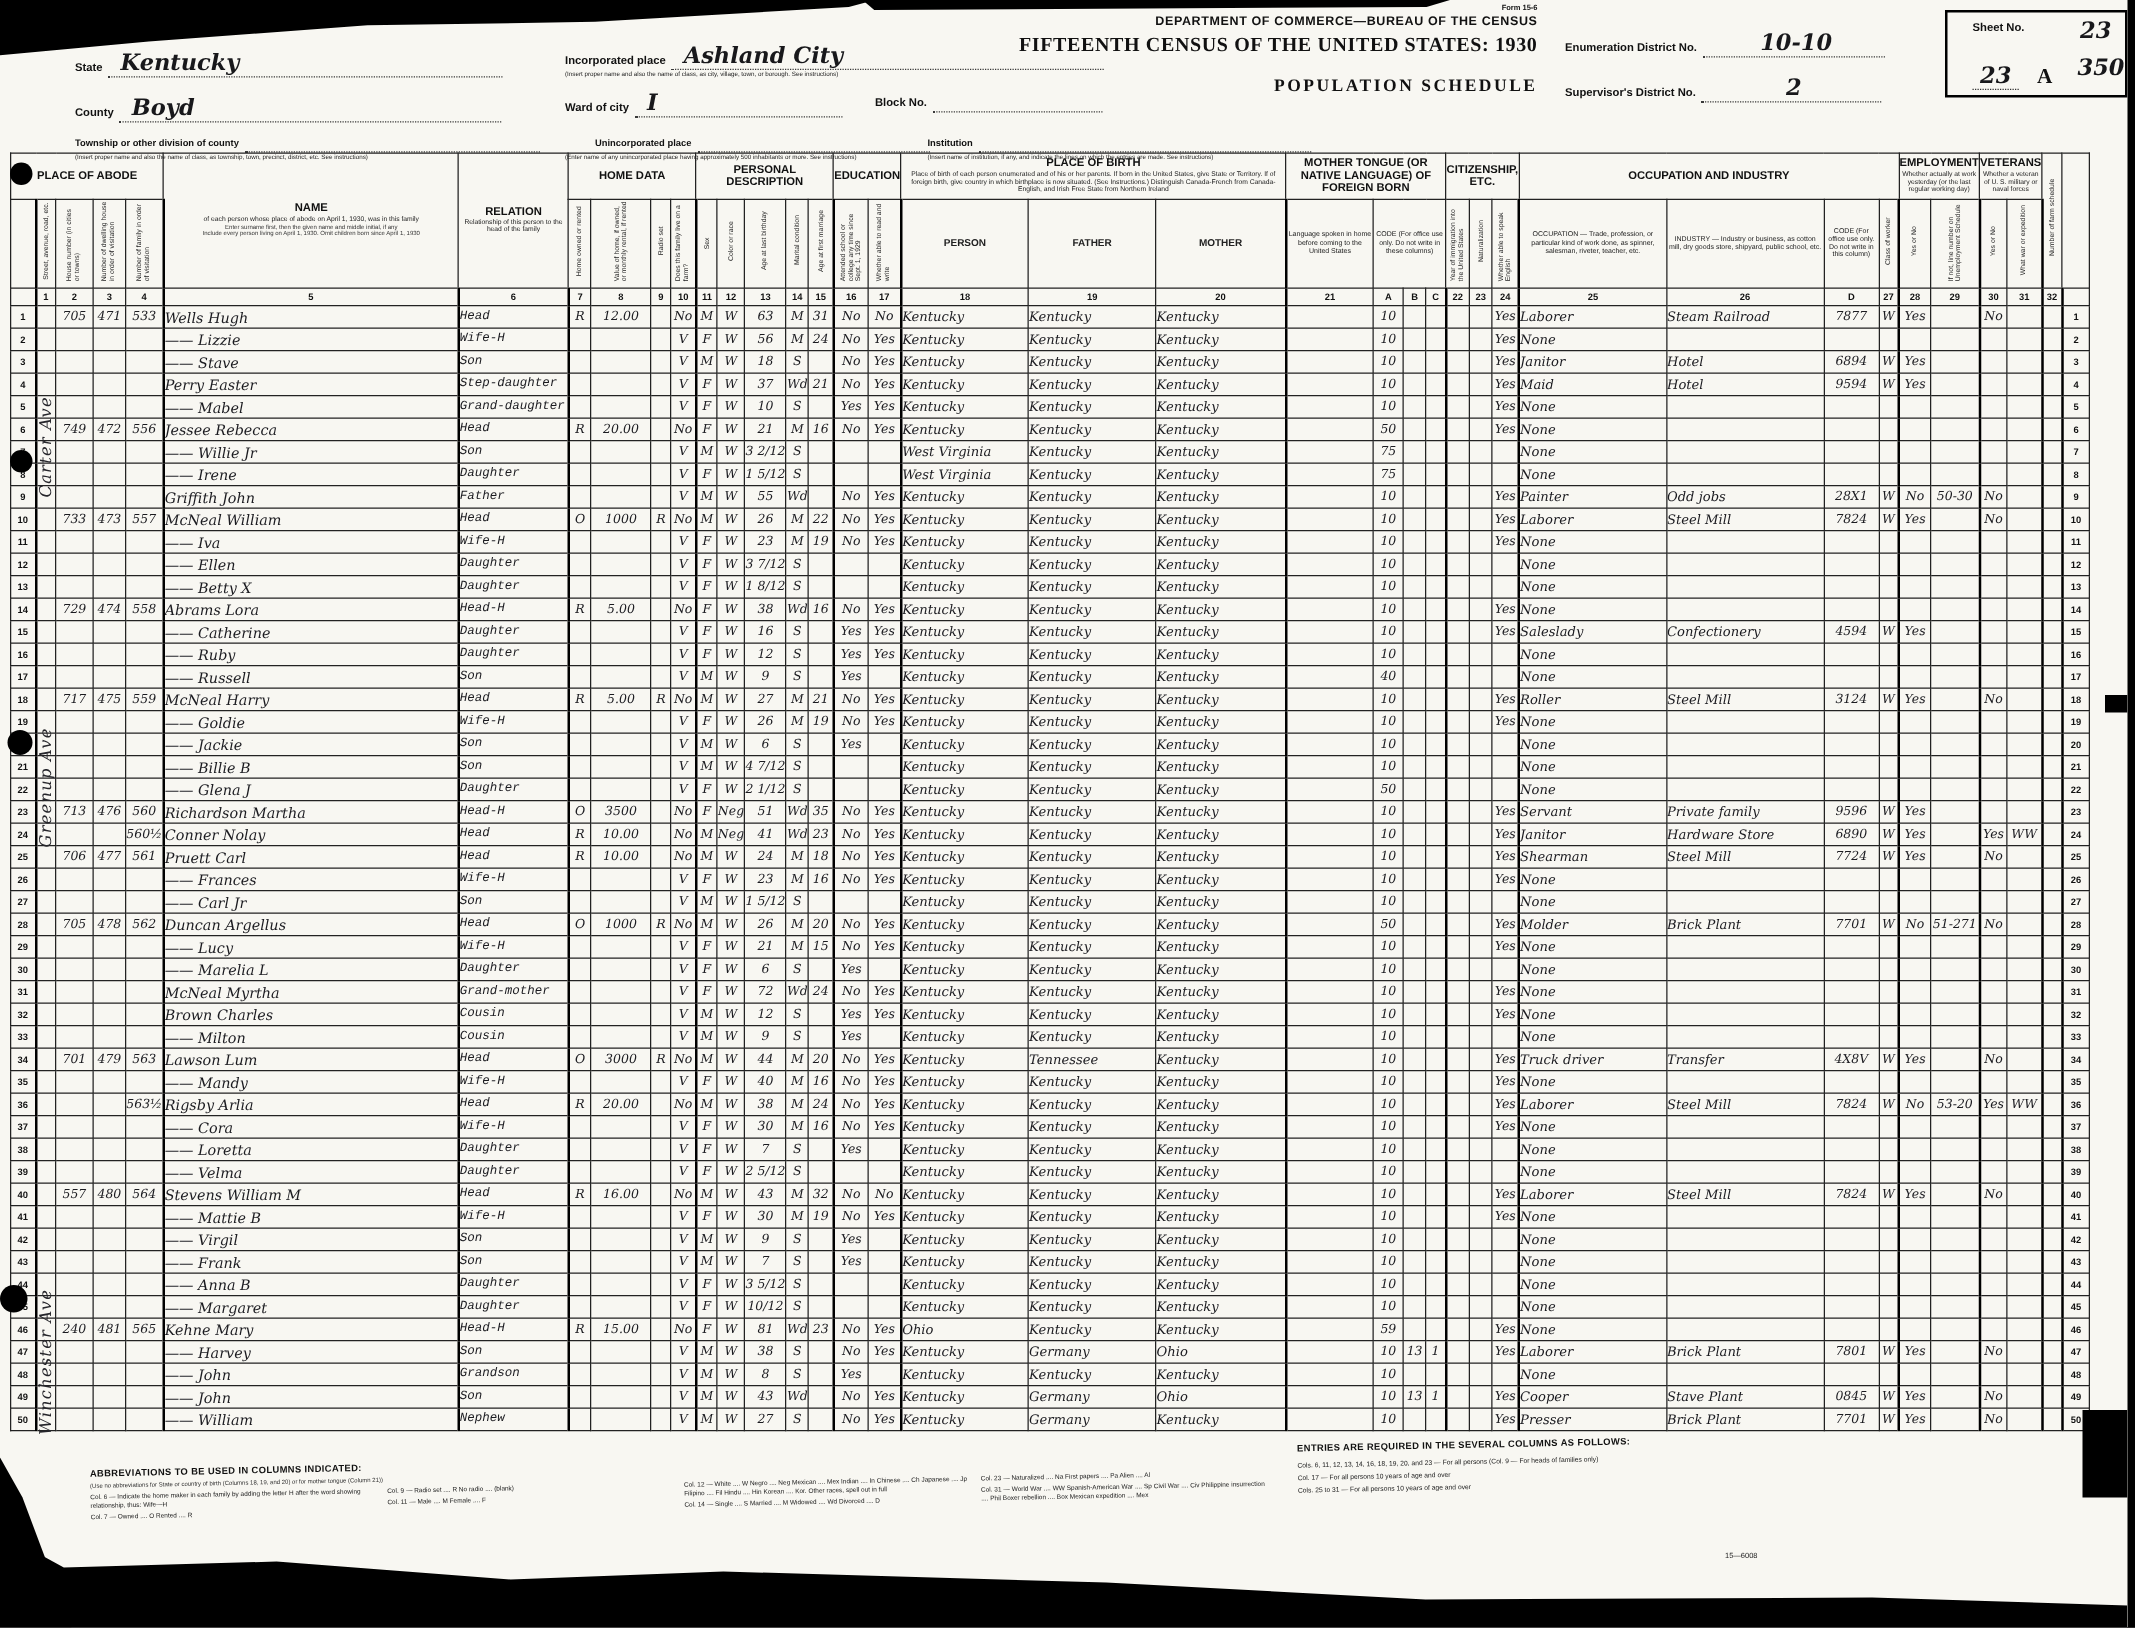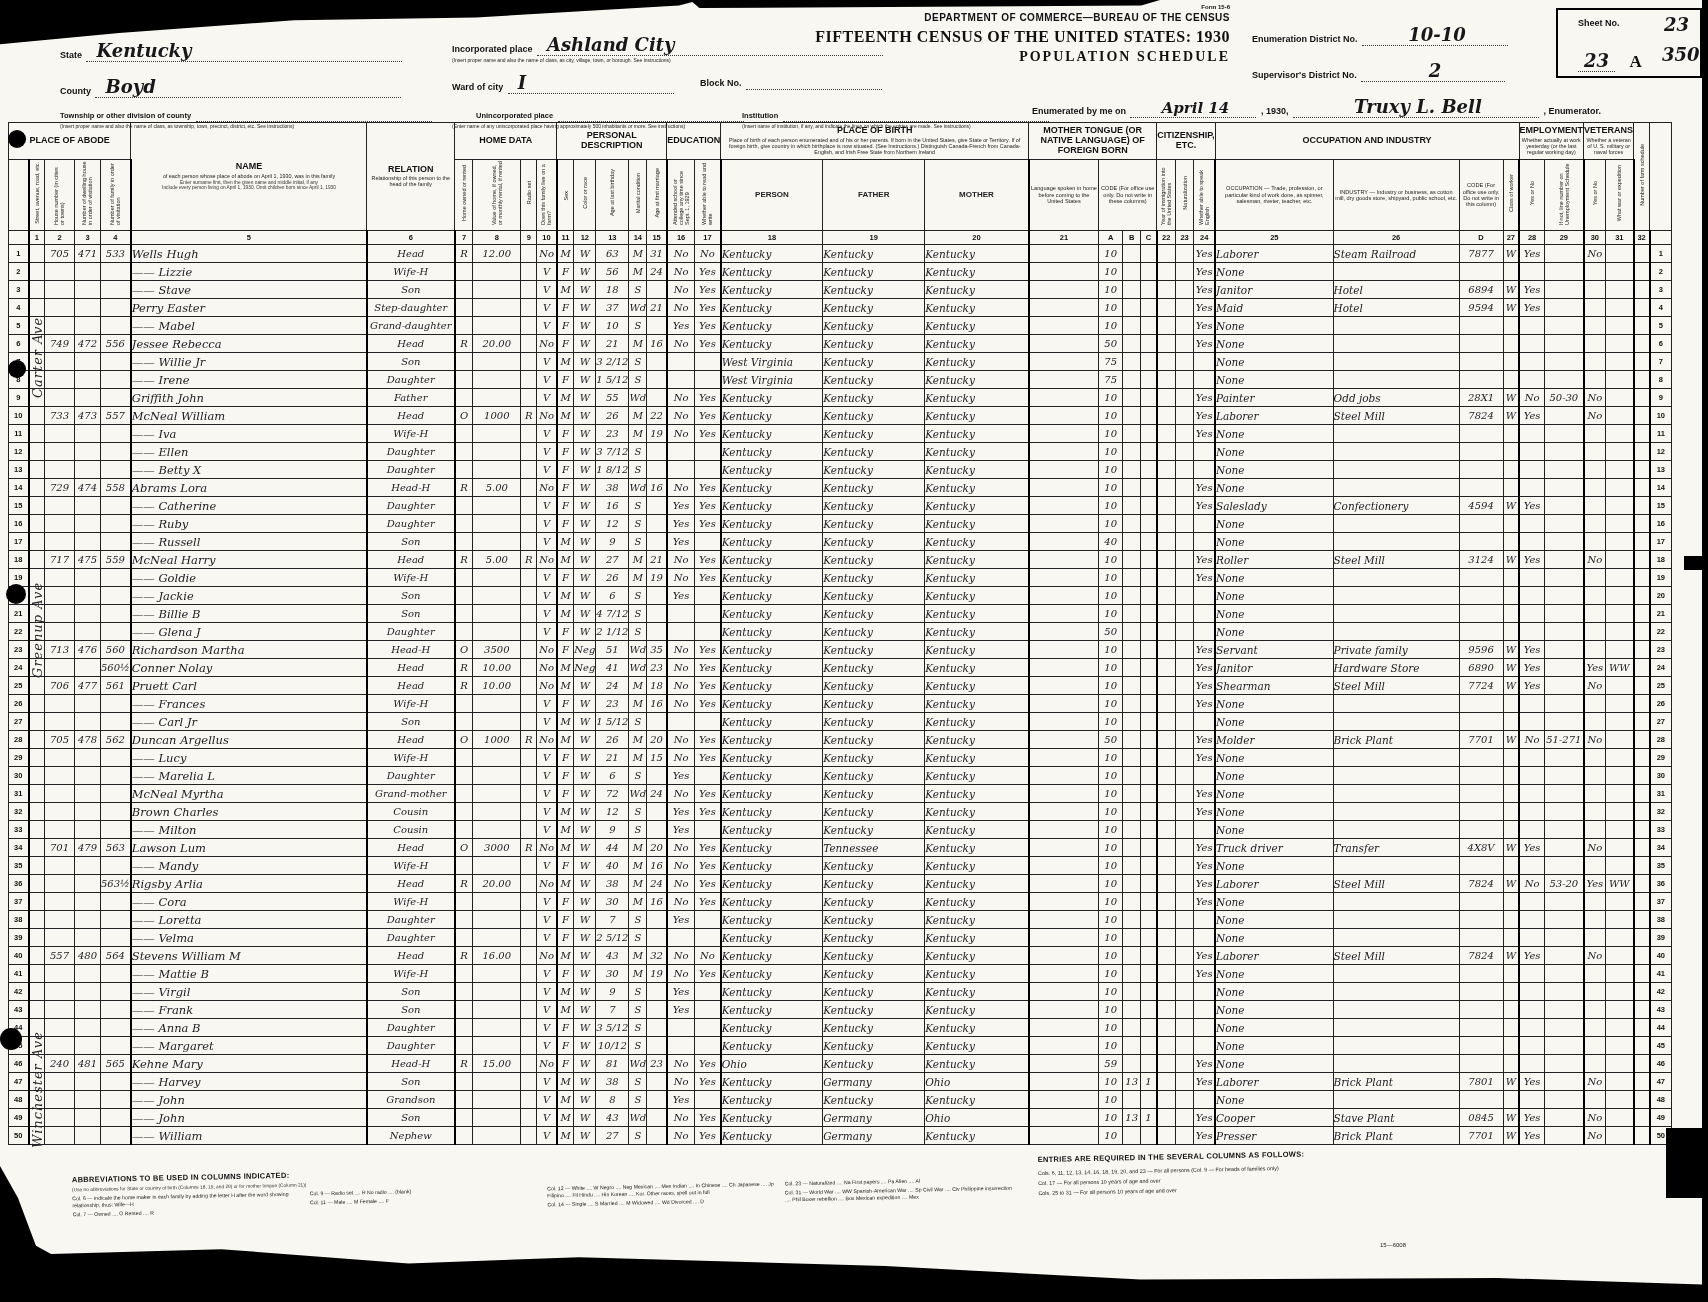--- a/index.html
+++ b/index.html
@@ -25,21 +25,21 @@
   .plabel{font-size:9px;font-weight:bold;color:#111;}
   .pnote{font-size:5px;color:#222;display:block;margin-top:1px;}
   .fline{display:inline-block;border-bottom:1.5px dotted #3a3a3a;vertical-align:bottom;
     text-align:left;padding:0 6px 0 10px;}
   .ink{font-family:"DejaVu Serif",serif;font-style:italic;font-weight:600;color:#18181b;}
   .ink-lg{font-size:18px;} .ink-md{font-size:15px;}
   .titleblock{position:absolute;left:718px;top:4px;width:512px;text-align:right;}
   .t-form{font-size:6px;font-weight:bold;}
   .t-dept{font-size:10px;font-weight:bold;letter-spacing:.5px;margin-top:2px;}
   .t-census{font-size:16px;font-weight:bold;letter-spacing:.5px;margin-top:5px;font-family:"Liberation Serif",serif;}
-  .t-sched{font-size:14px;font-weight:bold;letter-spacing:2px;margin-top:3px;font-family:"Liberation Serif",serif;}
+  .t-sched{font-size:14px;font-weight:bold;letter-spacing:2px;margin-top:16px;font-family:"Liberation Serif",serif;}
   .sheetbox{position:absolute;left:1556px;top:8px;width:102px;height:62px;border:2.5px solid #000;
     padding:2px 20px;background:transparent;}
   .sheetbox .plabel{font-size:9px;}
   .sb-val{margin-top:20px;}
   .sb-letter{font-weight:bold;font-size:17px;font-family:"Liberation Serif",serif;margin-left:10px;}
 
   
   table{border-collapse:collapse;table-layout:fixed;}
   #census-table{position:absolute;left:8px;top:122px;z-index:5;}
   #census-table th,#census-table td{border:1px solid #222;padding:0;margin:0;overflow:hidden;}
@@ -53,21 +53,21 @@
   .vrot{writing-mode:vertical-rl;transform:rotate(180deg);font-size:5.5px;font-weight:normal;
     line-height:1.1;max-height:64px;margin:0 auto;display:inline-block;text-align:left;color:#222;}
   .hlab{font-size:5.6px;font-weight:normal;line-height:1.15;padding:1px;color:#222;}
   .sub-bp .hlab,.sub-bf .hlab,.sub-bm .hlab{font-size:8px;font-weight:bold;}
   tbody td{height:17px;border-left:1px solid #3c3c3c;border-right:1px solid #3c3c3c;
     border-top:1px dashed #9a9a96;white-space:nowrap;}
   tbody tr:first-child td{border-top:2px solid #000;}
   td.lnum{font-size:7.5px;font-weight:bold;text-align:center;color:#111;background:transparent;}
   td.hw{font-family:"DejaVu Serif",serif;font-style:italic;font-size:10px;color:#1b1b20;text-align:center;}
   td.k-name{text-align:left;font-size:11.5px;padding-left:4px;}
-  td.k-rel{text-align:center;font-size:10px;padding-left:3px;}
+  td.k-rel{text-align:left;font-size:10px;padding-left:3px;font-family:Liberation Mono, monospace;}
   td.k-occ,td.k-ind{text-align:left;font-size:10.5px;padding-left:3px;}
   td.k-bp,td.k-bf,td.k-bm{text-align:left;font-size:10.5px;padding-left:4px;}
   .gb{border-right:2px solid #000 !important;}
   .street{position:absolute;writing-mode:vertical-rl;transform:rotate(180deg);
     font-family:"DejaVu Serif",serif;font-style:italic;font-size:13px;color:#26262b;z-index:6;
     letter-spacing:1px;}
 
   
   .foot{position:absolute;left:72px;top:1152px;width:1560px;transform:rotate(-1.2deg);z-index:5;
     display:flex;gap:26px;}
@@ -149,27 +149,20 @@
           <span class="sb-letter">A</span>
         </div>
       </div>
       <div class="fh-item" style="left:1664px;top:14px;">
         <span class="ink ink-lg" style="font-weight:bold;">23</span>
       </div>
       <div class="fh-item" style="left:1662px;top:44px;">
         <span class="ink ink-lg">350</span>
       </div>
 
-      <div class="fh-item" style="left:1032px;top:96px;">
-        <span class="plabel">Enumerated by me on</span>
-        <span class="fline" style="width:110px;text-align:center;"><span class="ink ink-md">April 14</span></span>
-        <span class="plabel">, 1930,</span>
-        <span class="fline" style="width:230px;text-align:center;"><span class="ink ink-lg">Truxy L. Bell</span></span>
-        <span class="plabel">, Enumerator.</span>
-      </div>
     </div>
 
     <table id="census-table">
         <colgroup>
           <col style="width: 20px;">
           <col style="width: 16px;">
           <col style="width: 30px;">
           <col style="width: 26px;">
           <col style="width: 30px;">
           <col style="width: 236px;">

